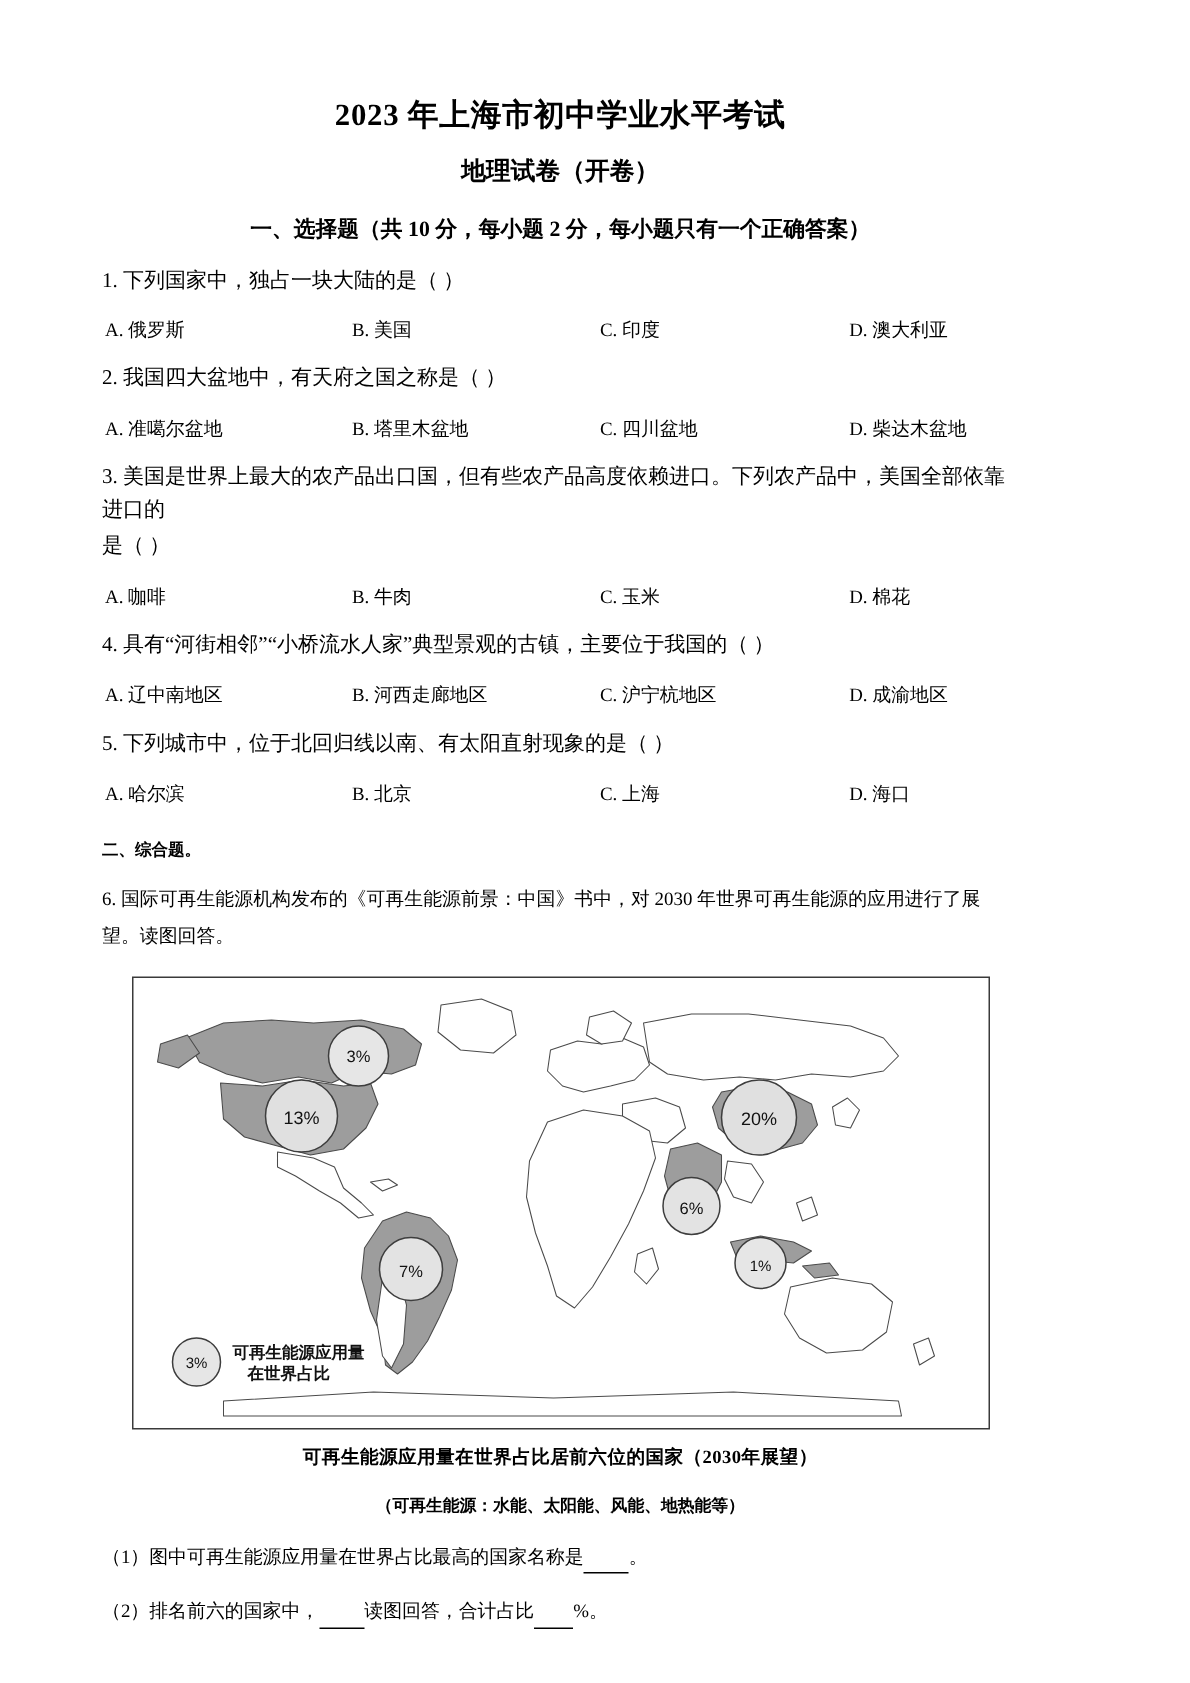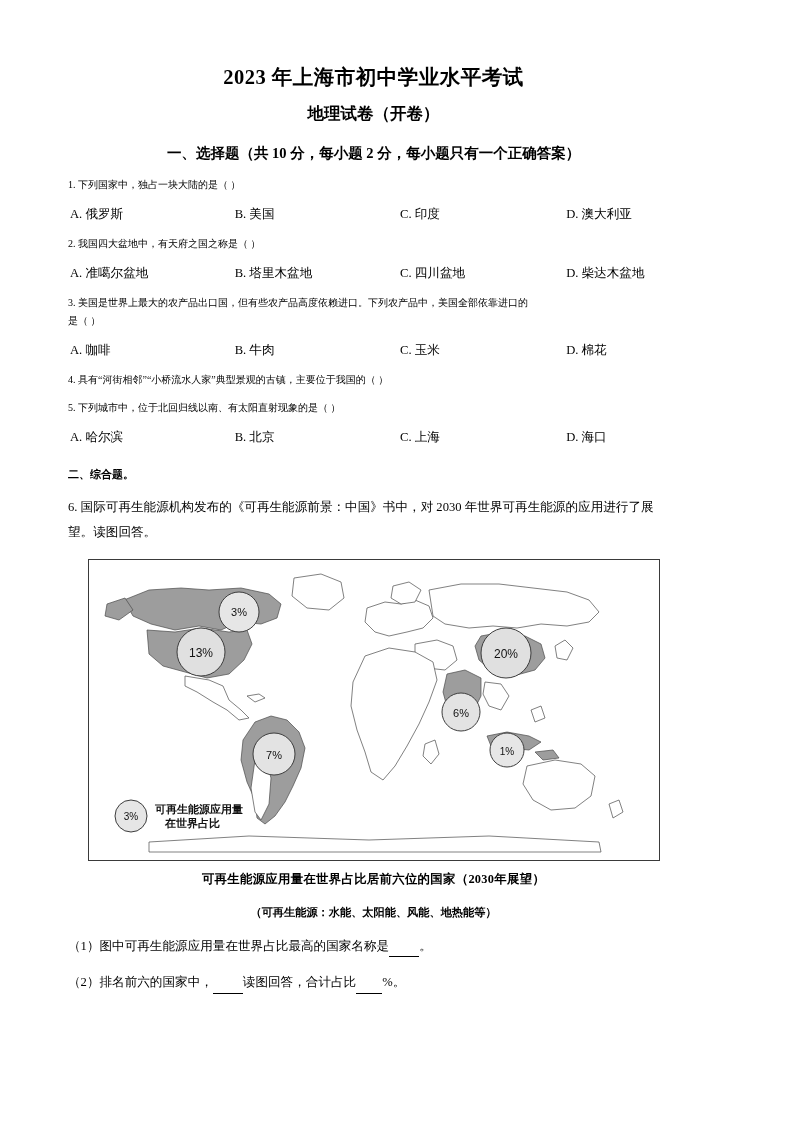--- a/index.html
+++ b/index.html
@@ -38,21 +38,21 @@
     line-height: 1.4;
   }
   .section-head {
     font-size: 14.5px;
     font-weight: bold;
     margin: 18px 0 0 0;
     line-height: 1.5;
     text-align: center;
   }
   .q-line {
-    font-size: 10px;
+    font-size: 14px;
     margin: 12px 0 0 0;
     line-height: 1.6;
   }
   .q-line.cont {
     margin-top: 2px;
   }
   .opts {
     display: flex;
     font-size: 12.6px;
     margin: 11px 0 0 0;
@@ -152,20 +152,26 @@
   <div class="q-line">3. 美国是世界上最大的农产品出口国，但有些农产品高度依赖进口。下列农产品中，美国全部依靠进口的</div>
   <div class="q-line cont">是（    ）</div>
   <div class="opts">
     <div class="opt">A. 咖啡</div>
     <div class="opt">B. 牛肉</div>
     <div class="opt">C. 玉米</div>
     <div class="opt">D. 棉花</div>
   </div>
 
   <div class="q-line">4. 具有“河街相邻”“小桥流水人家”典型景观的古镇，主要位于我国的（    ）</div>
+  <div class="opts">
+    <div class="opt">A. 辽中南地区</div>
+    <div class="opt">B. 河西走廊地区</div>
+    <div class="opt">C. 沪宁杭地区</div>
+    <div class="opt">D. 成渝地区</div>
+  </div>
 
   <div class="q-line">5. 下列城市中，位于北回归线以南、有太阳直射现象的是（    ）</div>
   <div class="opts">
     <div class="opt">A. 哈尔滨</div>
     <div class="opt">B. 北京</div>
     <div class="opt">C. 上海</div>
     <div class="opt">D. 海口</div>
   </div>
 
   <div class="section-head2">二、综合题。</div>

